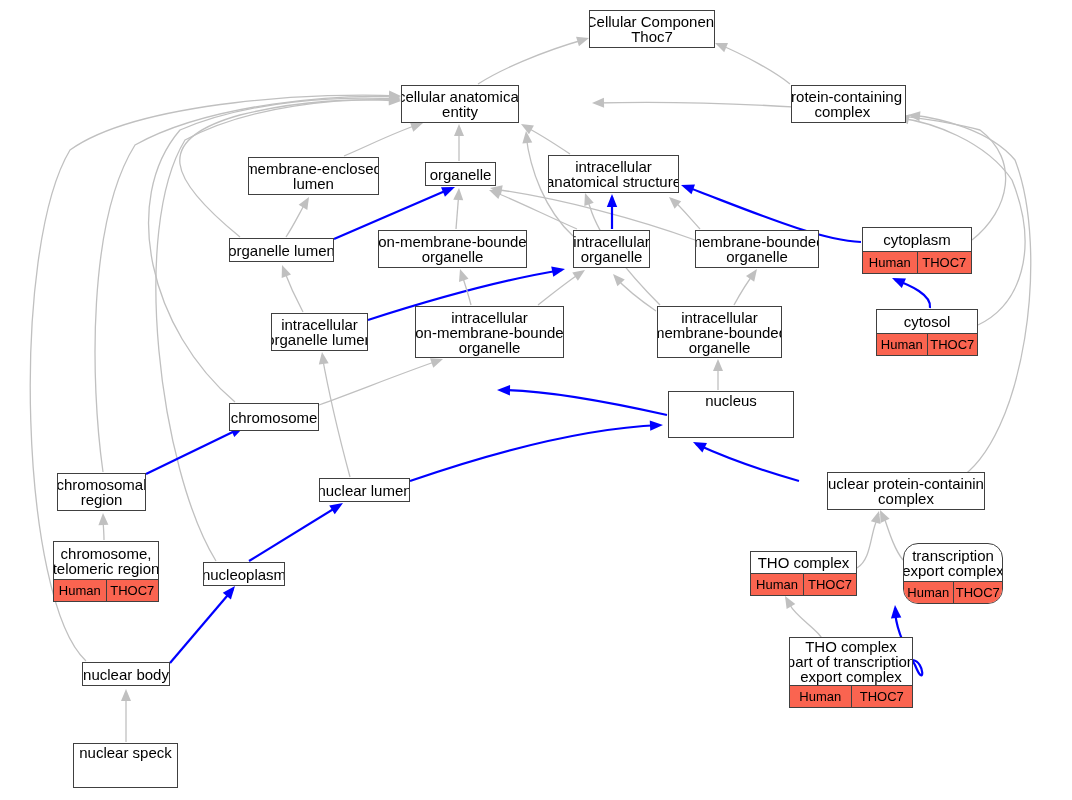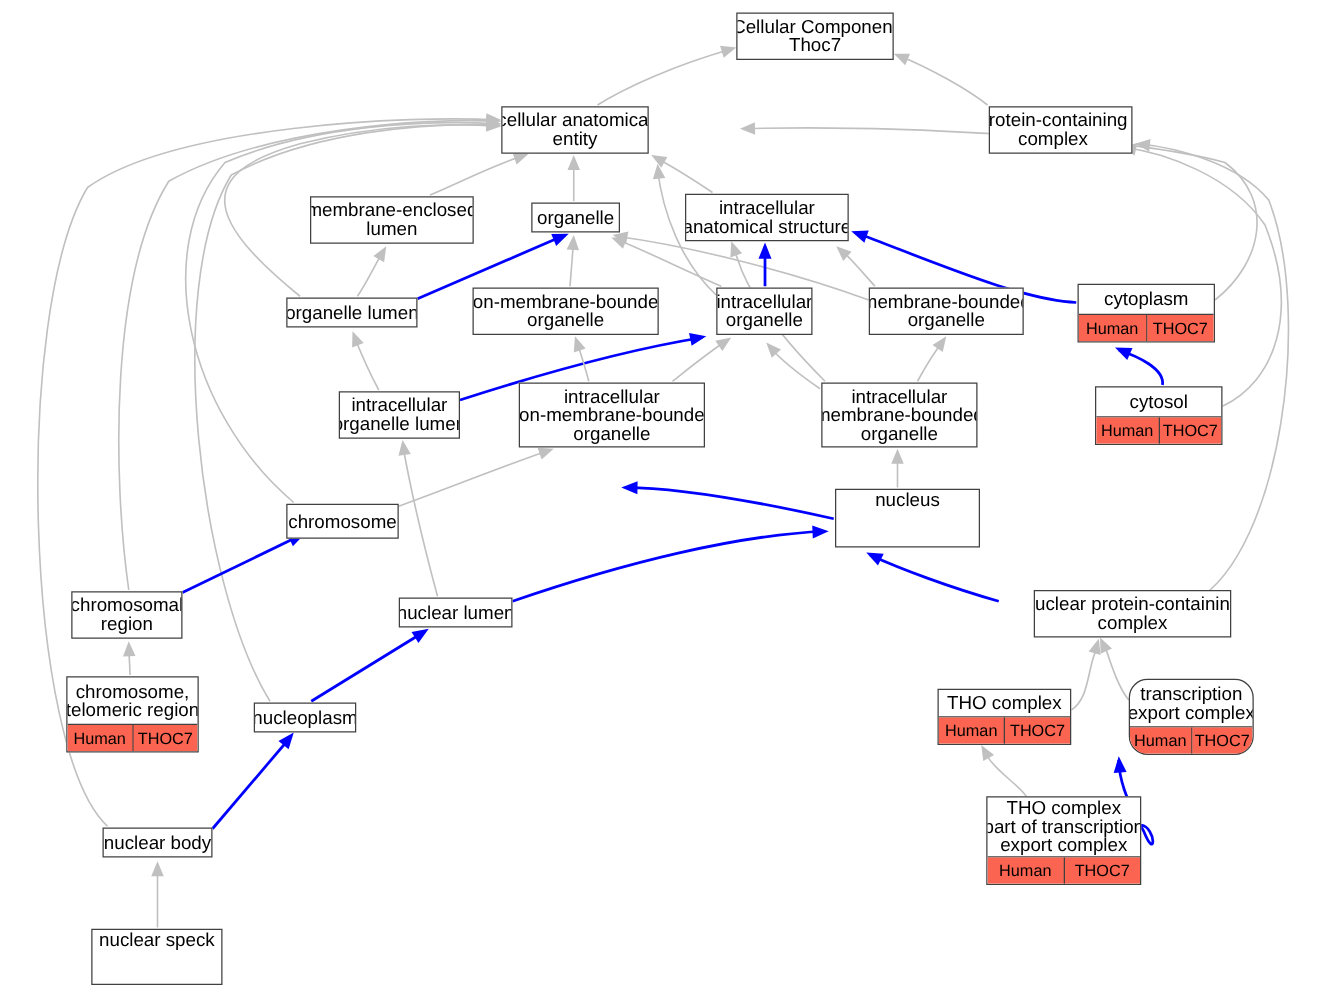--- a/index.html
+++ b/index.html
@@ -313,21 +313,21 @@
       <div class="node" style="left: 876px; top: 309px; width: 102px; height: 47px;">
         <div class="title">cytosol</div>
         <div class="genes">
           <div class="gene left" style="background: rgb(250, 100, 80);">Human</div>
           <div class="gene" style="background: rgb(250, 100, 80);">THOC7</div>
         </div>
       </div>
       <div class="node" style="left: 229px; top: 403px; width: 90px; height: 28px;">
         <div class="title">chromosome</div>
       </div>
-      <div class="node" style="left: 668px; top: 391px; width: 116px; height: 47px; gap: 48px;">
+      <div class="node" style="left: 668px; top: 391px; width: 126px; height: 47px; gap: 48px;">
         <div class="title">nucleus</div>
         <div class="genes">
           <div class="gene left" style="background: rgb(250, 100, 80);">Human</div>
           <div class="gene" style="background: rgb(250, 100, 80);">THOC7</div>
         </div>
       </div>
       <div class="node" style="left: 57px; top: 473px; width: 89px; height: 38px;">
         <div class="title">chromosomal
 region</div>
       </div>

